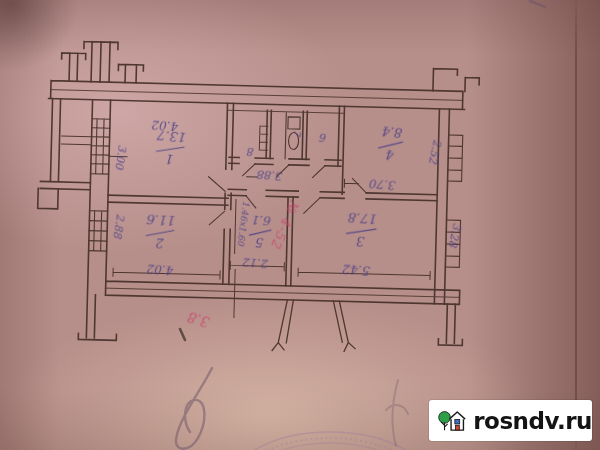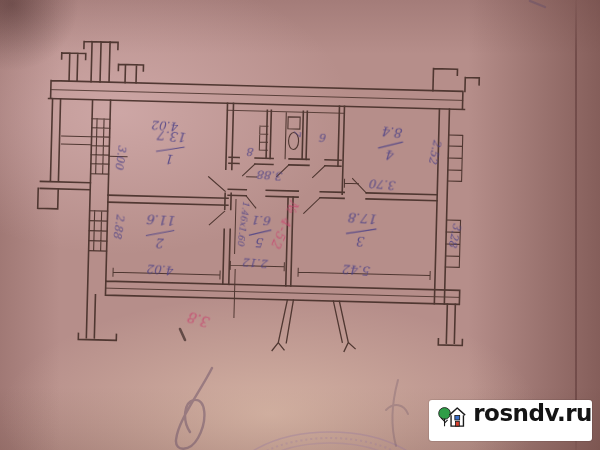--- a/index.html
+++ b/index.html
@@ -12,21 +12,21 @@
       radial-gradient(ellipse 60% 35% at 45% 92%, rgba(240,212,186,.50), transparent 75%),
       linear-gradient(90deg, rgba(105,65,62,.28), transparent 10%, transparent 78%, rgba(88,50,46,.52)),
       linear-gradient(180deg, rgba(100,60,60,.22), transparent 12%, transparent 86%, rgba(120,85,75,.28)),
       #b68e8a;
   }
   .crease{position:absolute;top:0;left:575px;width:2px;height:450px;
     background:linear-gradient(rgba(70,35,35,.05), rgba(70,35,35,.38) 12%, rgba(70,35,35,.38) 88%, rgba(70,35,35,.08));}
   svg.plan{position:absolute;left:0;top:0;}
   svg text{font-family:"DejaVu Serif", serif;font-style:italic;}
   .wm{position:absolute;left:429px;top:400px;width:163px;height:41px;background:#ffffff;
-    border-radius:3px;display:flex;box-sizing:border-box;padding-left:9px;
+    border-radius:3px;display:flex;align-items:center;box-sizing:border-box;padding-left:9px;
     box-shadow:0 0 0 1px rgba(0,0,0,.08);}
   .wm-text{font-family:"DejaVu Sans", sans-serif;font-weight:bold;font-size:23px;color:#141414;
     letter-spacing:-0.5px;margin-left:5px;}
 </style>
 </head>
 <body>
 
 <div class="crease"></div>
 
 <svg class="plan" width="600" height="450" viewBox="0 0 600 450">

